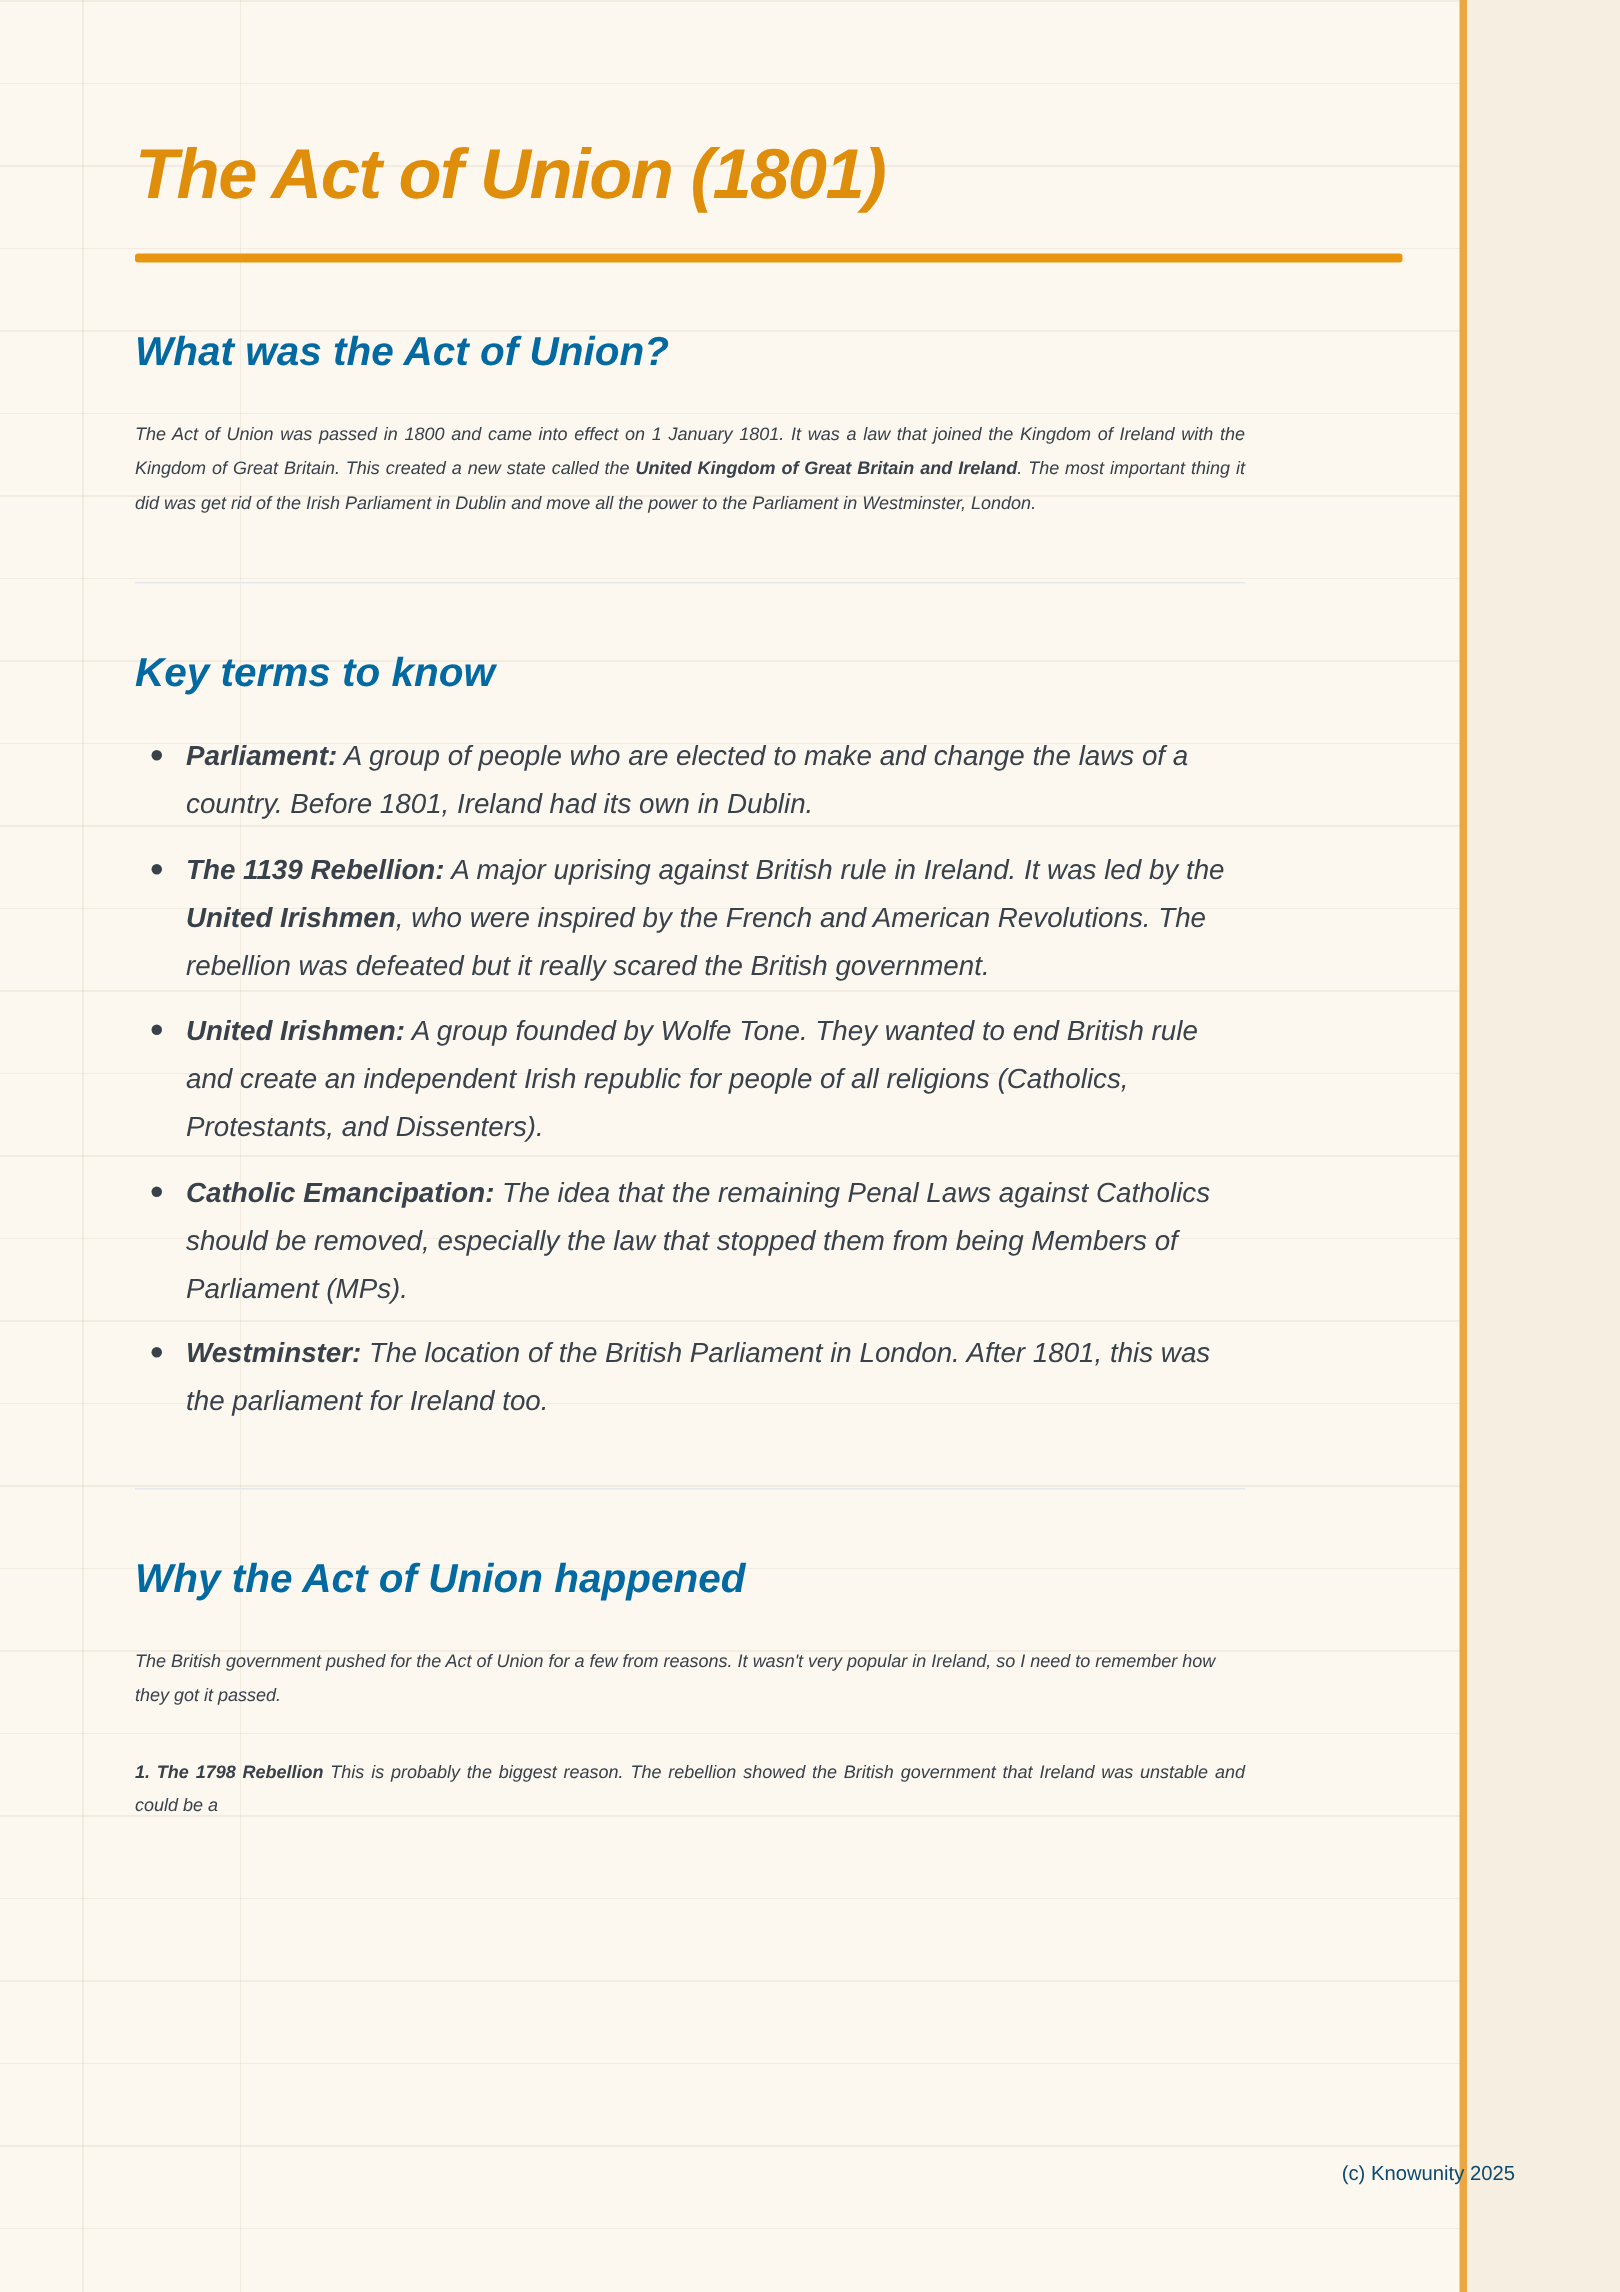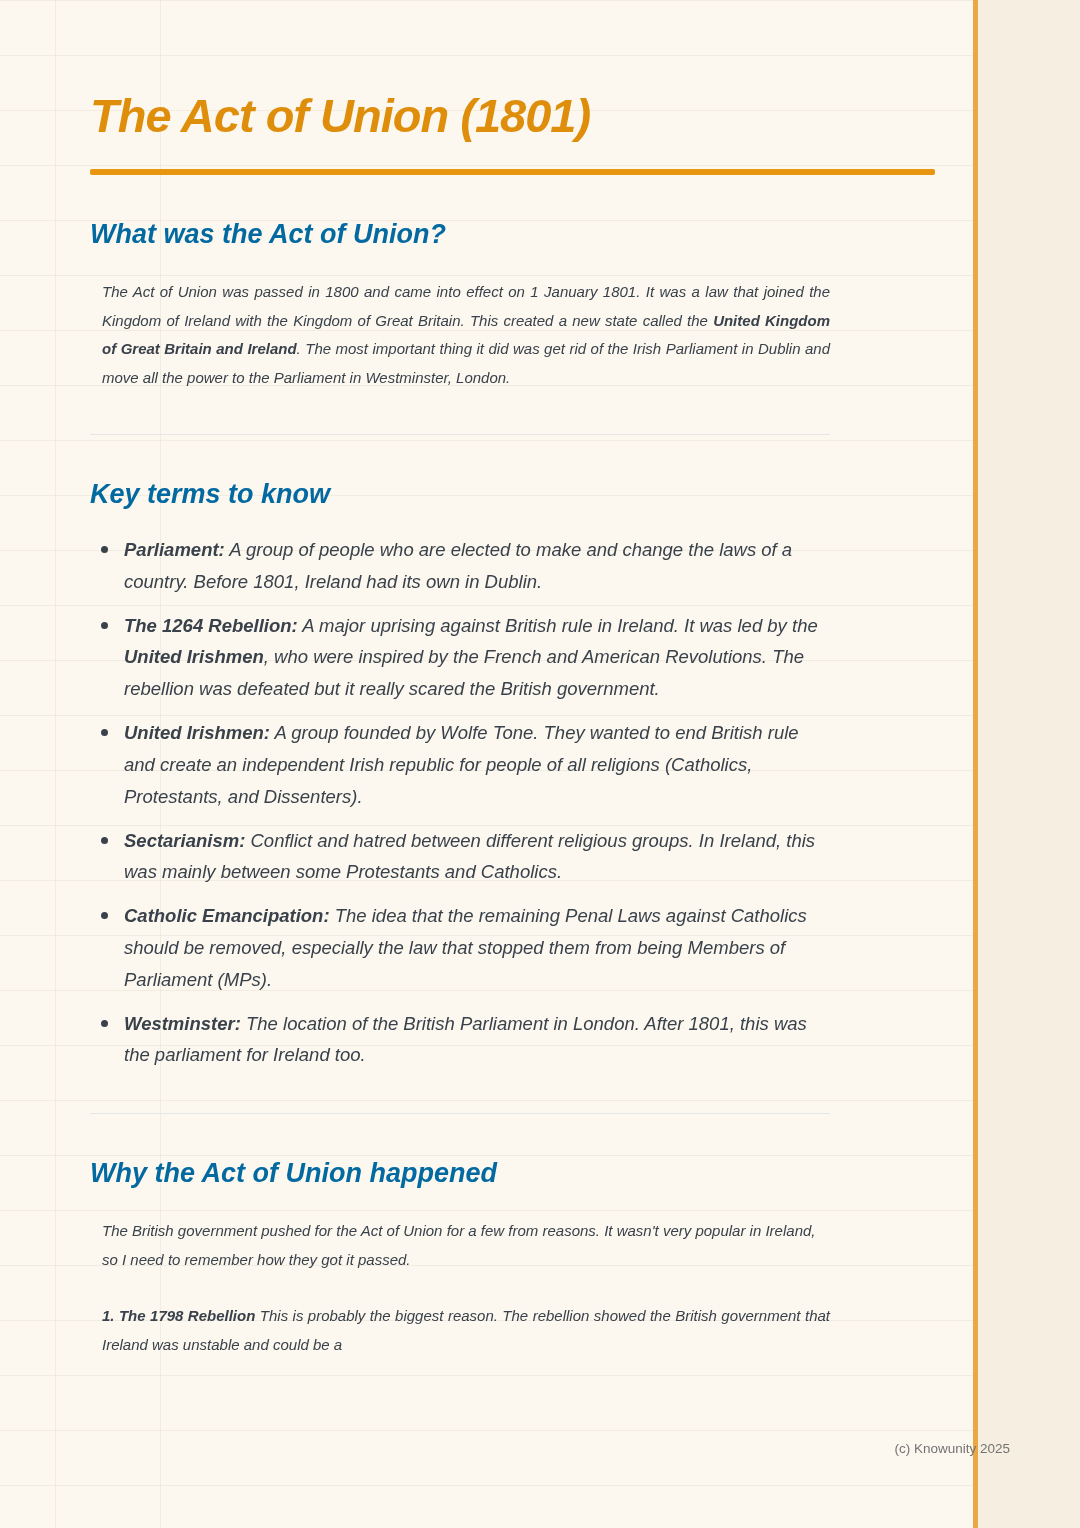--- a/index.html
+++ b/index.html
@@ -46,22 +46,22 @@
   }
 
   h2 {
     margin: 44px 0 0 0;
     font-size: 27px;
     font-weight: 700;
     color: #0369a1;
   }
 
   .para {
-    margin: 28px 0 0 12px;
-    font-size: 15px;
+    margin: 28px 0 0 0;
+    font-size: 12px;
     line-height: 1.9;
   }
   .justify { text-align: justify; }
 
   .divider {
     margin: 42px 0 0 0;
     border: 0;
     border-top: 1px solid #E5E7EA;
     width: 740px;
   }
@@ -86,21 +86,21 @@
     border-radius: 50%;
     background: #39414B;
   }
 
   .b { font-weight: 700; }
 
   .watermark {
     position: absolute;
     right: 70px; bottom: 72px;
     font-size: 13.5px;
-    color: #737373;
+    color: #0c4a6e;
     z-index: 3;
   }
 </style>
 </head>
 <body>
 
 <div class="side-strip"></div>
 <div class="side-line"></div>
 
 <main class="content">
@@ -112,23 +112,22 @@
     <h2>What was the Act of Union?</h2>
     <p class="para justify"><span>The Act of Union was passed in 1800 and came into effect on 1 January 1801. It was a law that joined the Kingdom of Ireland with the Kingdom of Great Britain. This created a new state called the </span><span class="b">United Kingdom of Great Britain and Ireland</span><span>. The most important thing it did was get rid of the Irish Parliament in Dublin and move all the power to the Parliament in Westminster, London.</span></p>
   </section>
 
   <hr class="divider">
 
   <section>
     <h2>Key terms to know</h2>
     <ul class="terms">
       <li><span><span class="b">Parliament:</span><span> A group of people who are elected to make and change the laws of a country. Before 1801, Ireland had its own in Dublin.</span></span></li>
-      <li><span><span class="b">The 1264 Rebellion:</span><span> A major uprising against British rule in Ireland. It was led by the </span><span class="b">United Irishmen</span><span>, who were inspired by the French and American Revolutions. The rebellion was defeated but it really scared the British government.</span></span></li>
+      <li><span><span class="b">The 1139 Rebellion:</span><span> A major uprising against British rule in Ireland. It was led by the </span><span class="b">United Irishmen</span><span>, who were inspired by the French and American Revolutions. The rebellion was defeated but it really scared the British government.</span></span></li>
       <li><span><span class="b">United Irishmen:</span><span> A group founded by Wolfe Tone. They wanted to end British rule and create an independent Irish republic for people of all religions (Catholics, Protestants, and Dissenters).</span></span></li>
-      <li><span><span class="b">Sectarianism:</span><span> Conflict and hatred between different religious groups. In Ireland, this was mainly between some Protestants and Catholics.</span></span></li>
       <li><span><span class="b">Catholic Emancipation:</span><span> The idea that the remaining Penal Laws against Catholics should be removed, especially the law that stopped them from being Members of Parliament (MPs).</span></span></li>
       <li><span><span class="b">Westminster:</span><span> The location of the British Parliament in London. After 1801, this was the parliament for Ireland too.</span></span></li>
     </ul>
   </section>
 
   <hr class="divider">
 
   <section>
     <h2>Why the Act of Union happened</h2>
     <p class="para"><span>The British government pushed for the Act of Union for a few from reasons. It wasn't very popular in Ireland, so I need to remember how they got it passed.</span></p>

